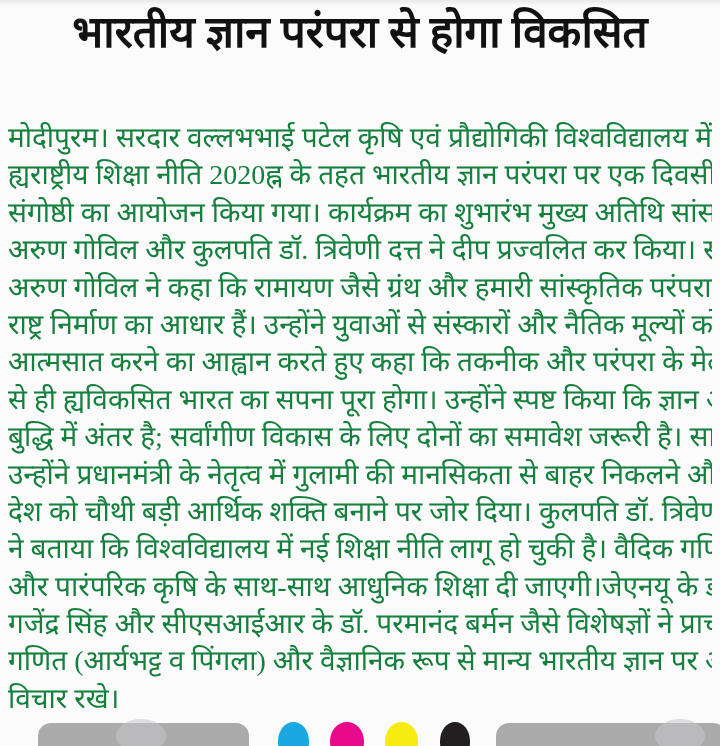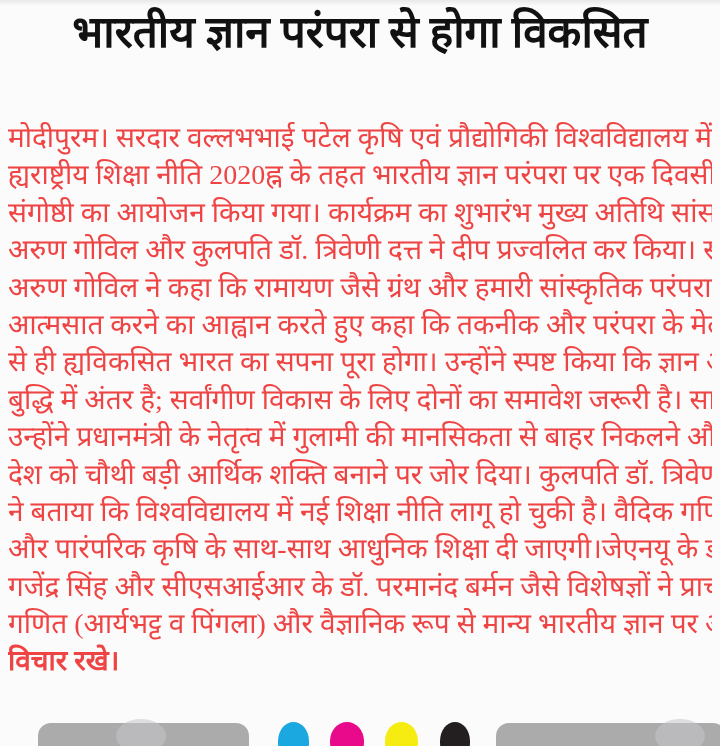--- a/index.html
+++ b/index.html
@@ -21,35 +21,34 @@
     font-weight:700;
     font-size:44px;
     line-height:53px;
     letter-spacing:0px;
     color:#111;
   }
   .headline .hl-line{white-space:nowrap;}
   .body-text{
     position:absolute;top:119px;left:8px;width:704px;
     font-size:28px;
-    color:#ef4444;
+    color:#15803d;
   }
   .body-line{
     height:37.4px;
     line-height:37.4px;
     overflow:hidden;
     text-align:justify;
     text-align-last:justify;
     white-space:nowrap;
   }
   .body-line.last{
     text-align:center;
     text-align-last:left;
     white-space:normal;
-    font-weight:bold;
   }
   
   .marks{position:absolute;left:0;top:0;width:720px;height:746px;pointer-events:none;}
   .bar{
     position:absolute;top:723px;height:30px;
     border-radius:13px 13px 0 0;
   }
   .bar-left{left:38px;width:211px;}
   .bar-right{left:496px;width:230px;}
   .bar-hl{
@@ -78,20 +77,21 @@
   <div class="headline">
     <div class="hl-line">भारतीय ज्ञान परंपरा से होगा विकसित</div>
   </div>
 
   <div class="body-text">
     <div class="body-line">मोदीपुरम। सरदार वल्लभभाई पटेल कृषि एवं प्रौद्योगिकी विश्वविद्यालय में</div>
     <div class="body-line">ह्यराष्ट्रीय शिक्षा नीति 2020ह्न के तहत भारतीय ज्ञान परंपरा पर एक दिवसीय</div>
     <div class="body-line">संगोष्ठी का आयोजन किया गया।  कार्यक्रम का शुभारंभ मुख्य अतिथि सांसद</div>
     <div class="body-line">अरुण गोविल और कुलपति डॉ. त्रिवेणी दत्त ने दीप प्रज्वलित कर किया। सांसद</div>
     <div class="body-line">अरुण गोविल ने कहा कि रामायण जैसे ग्रंथ और हमारी सांस्कृतिक परंपराएं</div>
+    <div class="body-line">राष्ट्र निर्माण का आधार हैं। उन्होंने युवाओं से संस्कारों और नैतिक मूल्यों को</div>
     <div class="body-line">आत्मसात करने का आह्वान करते हुए कहा कि तकनीक और परंपरा के मेल</div>
     <div class="body-line">से ही ह्यविकसित भारत  का सपना पूरा होगा। उन्होंने स्पष्ट किया कि ज्ञान और</div>
     <div class="body-line">बुद्धि में अंतर है; सर्वांगीण विकास के लिए दोनों का समावेश जरूरी है। साथ ही,</div>
     <div class="body-line">उन्होंने प्रधानमंत्री के नेतृत्व में गुलामी की मानसिकता से बाहर निकलने और</div>
     <div class="body-line">देश को चौथी बड़ी आर्थिक शक्ति बनाने पर जोर दिया। कुलपति डॉ. त्रिवेणी दत्त</div>
     <div class="body-line">ने बताया कि विश्वविद्यालय में नई शिक्षा नीति लागू हो चुकी है। वैदिक गणित</div>
     <div class="body-line">और पारंपरिक कृषि के साथ-साथ आधुनिक शिक्षा दी जाएगी।जेएनयू के डॉ.</div>
     <div class="body-line">गजेंद्र सिंह और सीएसआईआर के डॉ. परमानंद बर्मन जैसे विशेषज्ञों ने प्राचीन</div>
     <div class="body-line">गणित (आर्यभट्ट व पिंगला) और वैज्ञानिक रूप से मान्य भारतीय ज्ञान पर अपने</div>
     <div class="body-line last">विचार रखे।</div>

